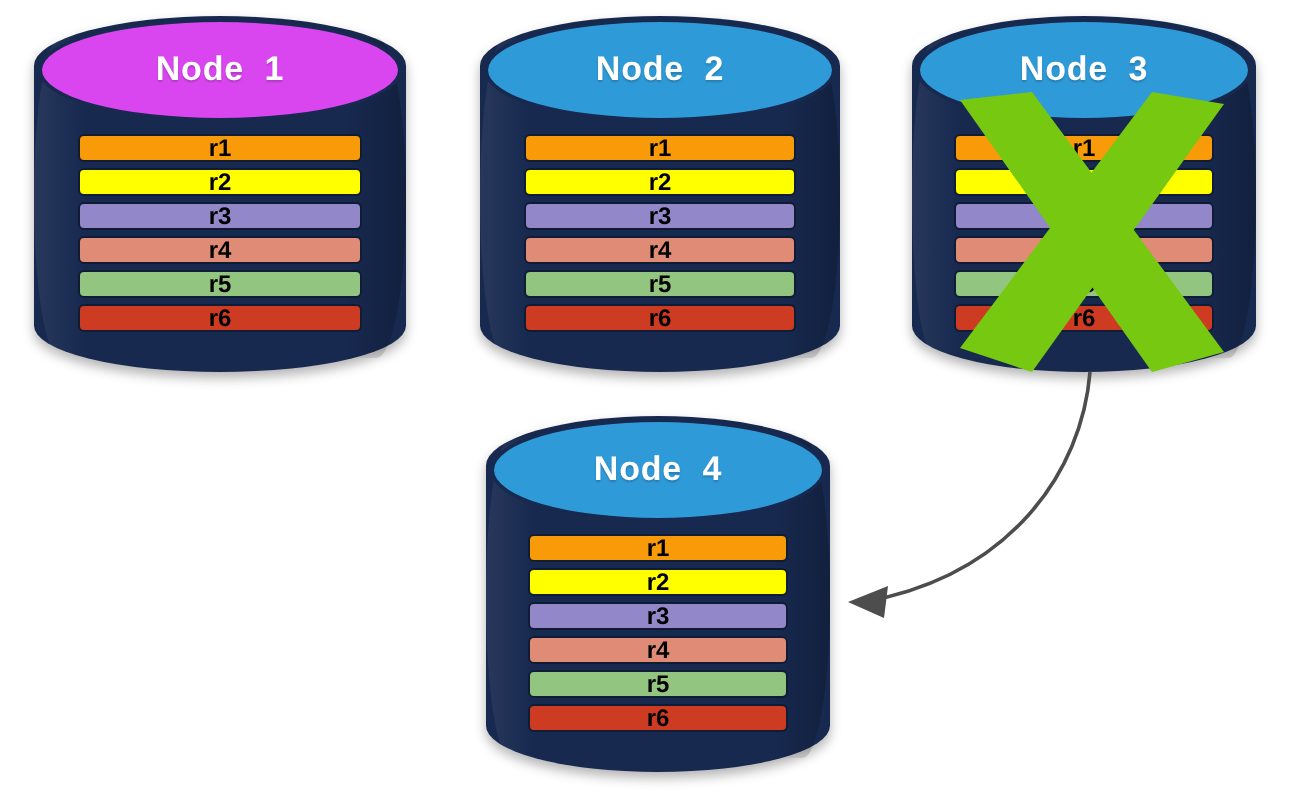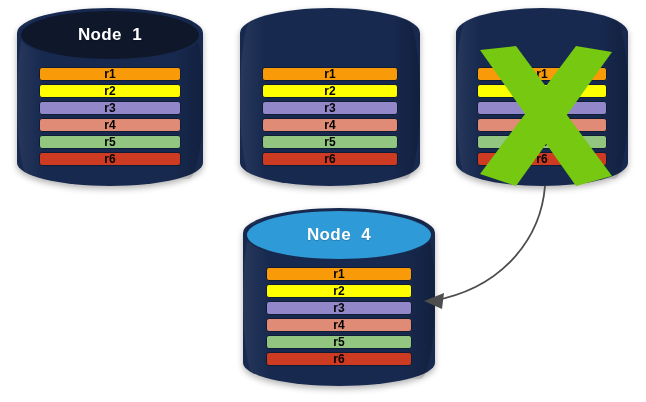--- a/index.html
+++ b/index.html
@@ -118,21 +118,21 @@
 </style>
 </head>
 <body style="background: rgb(255, 255, 255);">
 
 <div id="canvas">
 
   <div class="node" style="left:17px; top:8px; width:186px; height:178px;">
     <div class="node-body" style="background: rgb(23, 41, 79);"></div>
     <div class="node-shade-left"></div>
     <div class="node-shade-right"></div>
-    <div class="node-top" style="background: #0f172a; border-color: rgb(23, 41, 79);">
+    <div class="node-top" style="background: #d946ef; border-color: rgb(23, 41, 79);">
       <span class="node-title" style="color: rgb(255, 255, 255);">Node  1</span>
     </div>
     <div class="rows">
       <div class="row" style="background: rgb(249, 155, 9); border-color: rgb(16, 28, 51);">
           <span class="row-label">r1</span>
         </div>
       <div class="row" style="background: rgb(255, 255, 0); border-color: rgb(16, 28, 51);">
           <span class="row-label">r2</span>
         </div>
       <div class="row" style="background: rgb(146, 135, 201); border-color: rgb(16, 28, 51);">
@@ -147,20 +147,23 @@
       <div class="row" style="background: rgb(205, 60, 34); border-color: rgb(16, 28, 51);">
           <span class="row-label">r6</span>
         </div>
     </div>
   </div>
 
   <div class="node" style="left:240px; top:8px; width:180px; height:178px;">
     <div class="node-body" style="background: rgb(23, 41, 79);"></div>
     <div class="node-shade-left"></div>
     <div class="node-shade-right"></div>
+    <div class="node-top" style="background: rgb(47, 154, 216); border-color: rgb(23, 41, 79);">
+      <span class="node-title" style="color: rgb(255, 255, 255);">Node  2</span>
+    </div>
     <div class="rows">
       <div class="row" style="background: rgb(249, 155, 9); border-color: rgb(16, 28, 51);">
           <span class="row-label">r1</span>
         </div>
       <div class="row" style="background: rgb(255, 255, 0); border-color: rgb(16, 28, 51);">
           <span class="row-label">r2</span>
         </div>
       <div class="row" style="background: rgb(146, 135, 201); border-color: rgb(16, 28, 51);">
           <span class="row-label">r3</span>
         </div>
@@ -173,20 +176,23 @@
       <div class="row" style="background: rgb(205, 60, 34); border-color: rgb(16, 28, 51);">
           <span class="row-label">r6</span>
         </div>
     </div>
   </div>
 
   <div class="node" style="left:456px; top:8px; width:172px; height:178px;">
     <div class="node-body" style="background: rgb(23, 41, 79);"></div>
     <div class="node-shade-left"></div>
     <div class="node-shade-right"></div>
+    <div class="node-top" style="background: rgb(47, 154, 216); border-color: rgb(23, 41, 79);">
+      <span class="node-title" style="color: rgb(255, 255, 255);">Node  3</span>
+    </div>
     <div class="rows">
       <div class="row" style="background: rgb(249, 155, 9); border-color: rgb(16, 28, 51);">
           <span class="row-label">r1</span>
         </div>
       <div class="row" style="background: rgb(255, 255, 0); border-color: rgb(16, 28, 51);">
           <span class="row-label">r2</span>
         </div>
       <div class="row" style="background: rgb(146, 135, 201); border-color: rgb(16, 28, 51);">
           <span class="row-label">r3</span>
         </div>
@@ -202,21 +208,21 @@
     </div>
   </div>
 
   <svg class="x-mark" style="left:476px; top:44px; width:140px; height:146px;" viewBox="0 0 140 146" xmlns="http://www.w3.org/2000/svg">
     <g>
       <polygon points="4,6 40,2 136,132 100,142" fill="#76c811"></polygon>
       <polygon points="100,2 136,8 40,142 4,130" fill="#76c811"></polygon>
     </g>
   </svg>
 
-  <div class="node" style="left:243px; top:208px; width:192px; height:178px;">
+  <div class="node" style="left:243px; top:208px; width:172px; height:178px;">
     <div class="node-body" style="background: rgb(23, 41, 79);"></div>
     <div class="node-shade-left"></div>
     <div class="node-shade-right"></div>
     <div class="node-top" style="background: rgb(47, 154, 216); border-color: rgb(23, 41, 79);">
       <span class="node-title" style="color: rgb(255, 255, 255);">Node  4</span>
     </div>
     <div class="rows">
       <div class="row" style="background: rgb(249, 155, 9); border-color: rgb(16, 28, 51);">
           <span class="row-label">r1</span>
         </div>

